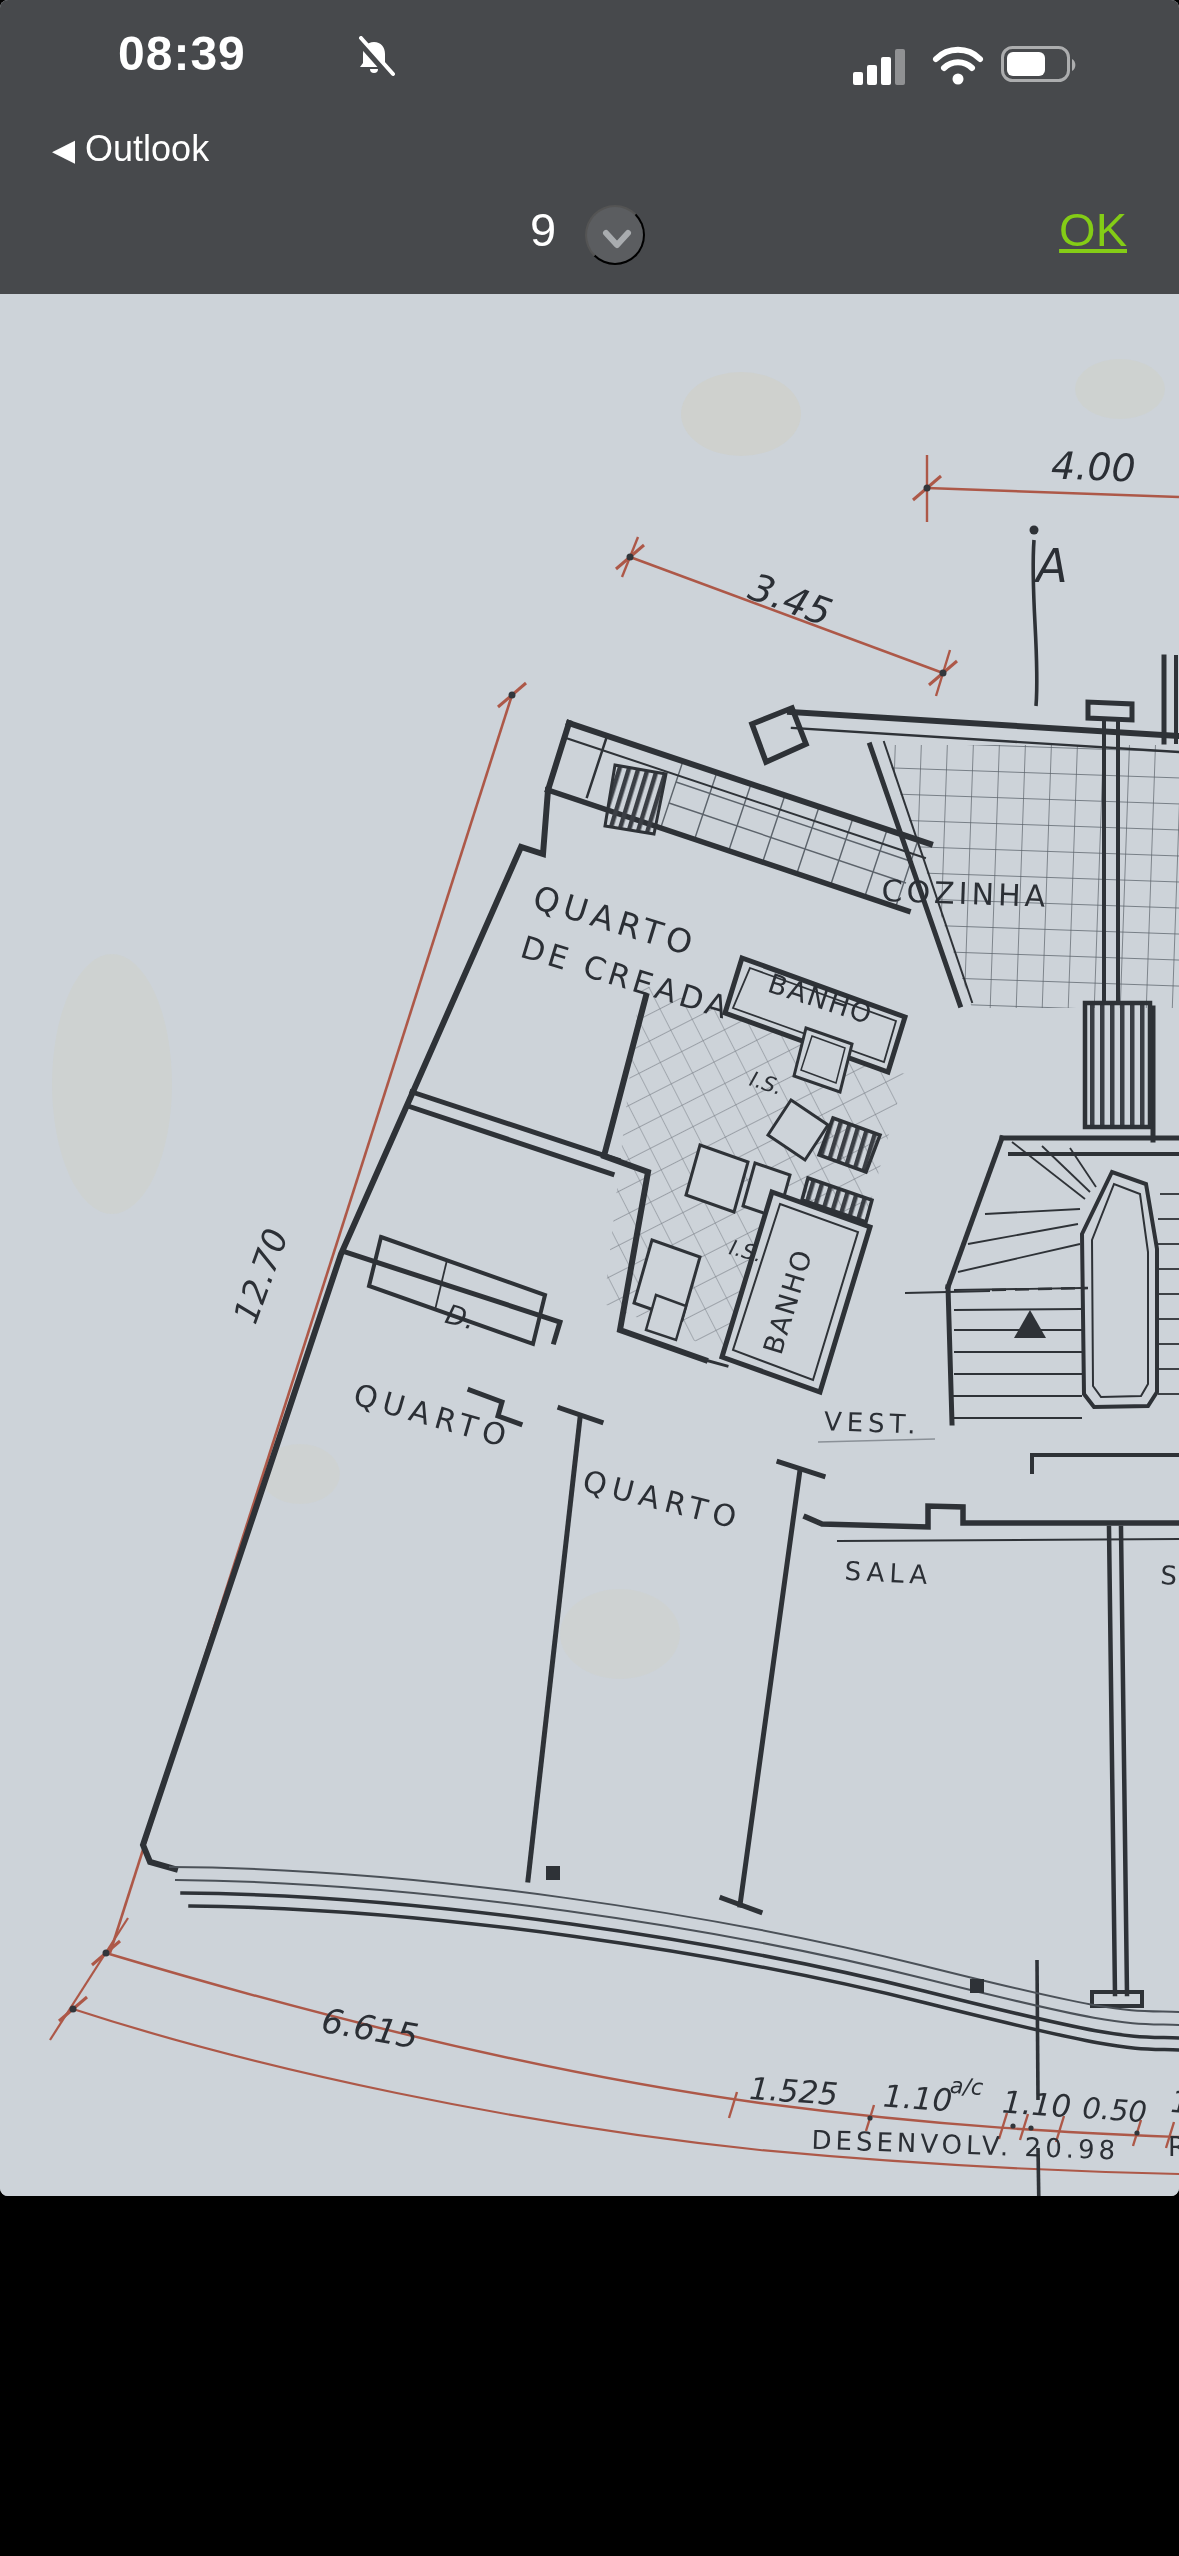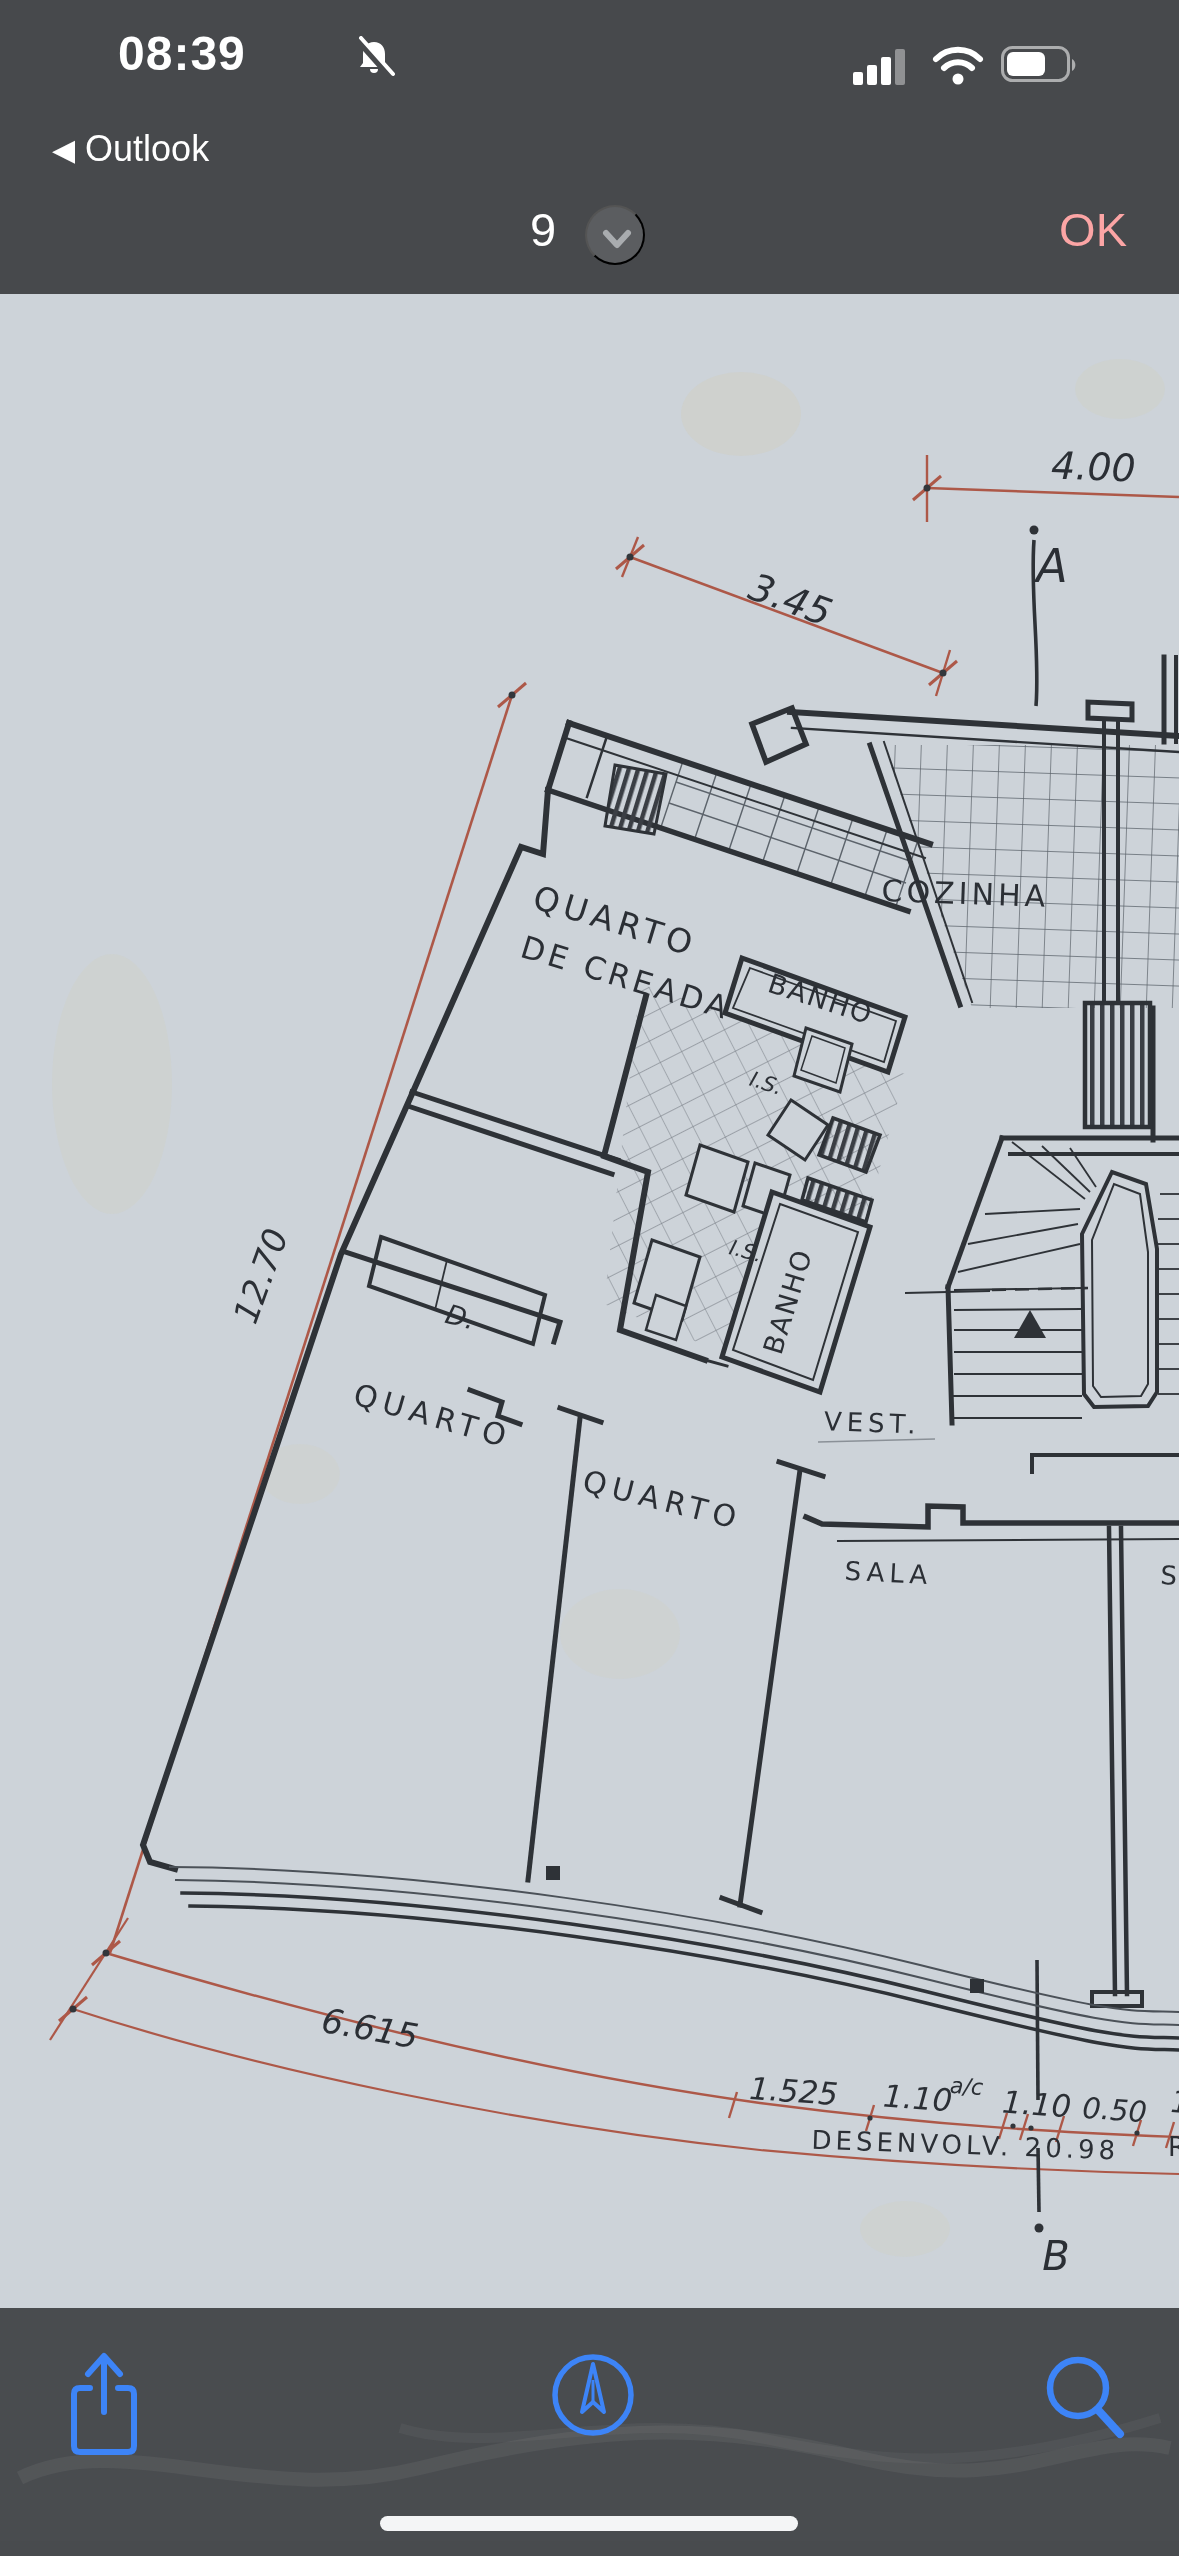--- a/index.html
+++ b/index.html
@@ -1,29 +1,29 @@
 <!DOCTYPE html>
 <html><head>
 <meta charset="utf-8">
 <style>
   html,body{margin:0;padding:0;background:#000;}
-  .phone{position:relative;width:1179px;height:2556px;overflow:hidden;
-         font-family:"Liberation Sans",sans-serif;background:#cdd3d9;}
+  .phone{position:relative;width:1179px;height:2196px;overflow:hidden;
+         font-family:"Liberation Sans",sans-serif;background:#cdd3d9;border-radius:8px;}
   
   .topbar{position:absolute;left:0;top:0;width:1179px;height:294px;background:#47494c;z-index:5;}
   .statusrow{position:absolute;left:0;top:0;width:100%;height:180px;}
   .time{position:absolute;left:118px;top:26px;color:#fff;font-size:48px;font-weight:bold;letter-spacing:1px;}
   .bell{position:absolute;left:352px;top:36px;}
   .backlink{position:absolute;left:52px;top:128px;color:#fff;font-size:36px;display:flex;align-items:center;gap:10px;}
   .back-chev{font-size:30px;}
   .sicons{position:absolute;right:100px;top:44px;display:flex;align-items:center;gap:16px;}
   .navrow{position:absolute;left:0;top:180px;width:100%;height:114px;}
   .pagenum{position:absolute;left:530px;top:22px;color:#fff;font-size:47px;font-weight:500;}
   .chevbtn{position:absolute;left:585px;top:25px;width:60px;height:60px;border-radius:50%;background:#5b5d60;}
-  .okbtn{position:absolute;right:52px;top:22px;color:#fca5a5;font-size:47px;font-weight:500;background:none;border:none;padding:0;}
+  .okbtn{position:absolute;right:52px;top:22px;color:#84cc16;font-size:47px;font-weight:500;background:none;border:none;padding:0;text-decoration:underline;}
   
   .doc{position:absolute;left:0;top:294px;width:1179px;height:2014px;background:#cdd3d9;}
   
   .toolbar{position:absolute;left:0;top:2308px;width:1179px;height:248px;background:rgba(68,71,74,0.97);z-index:5;}
   .tbtn{position:absolute;top:42px;background:none;border:none;padding:0;}
   .homebar{position:absolute;left:380px;top:208px;width:418px;height:15px;border-radius:8px;background:#f4f5f6;}
   svg text{font-family:"DejaVu Sans",sans-serif;}
 </style>
 </head>
 <body>

